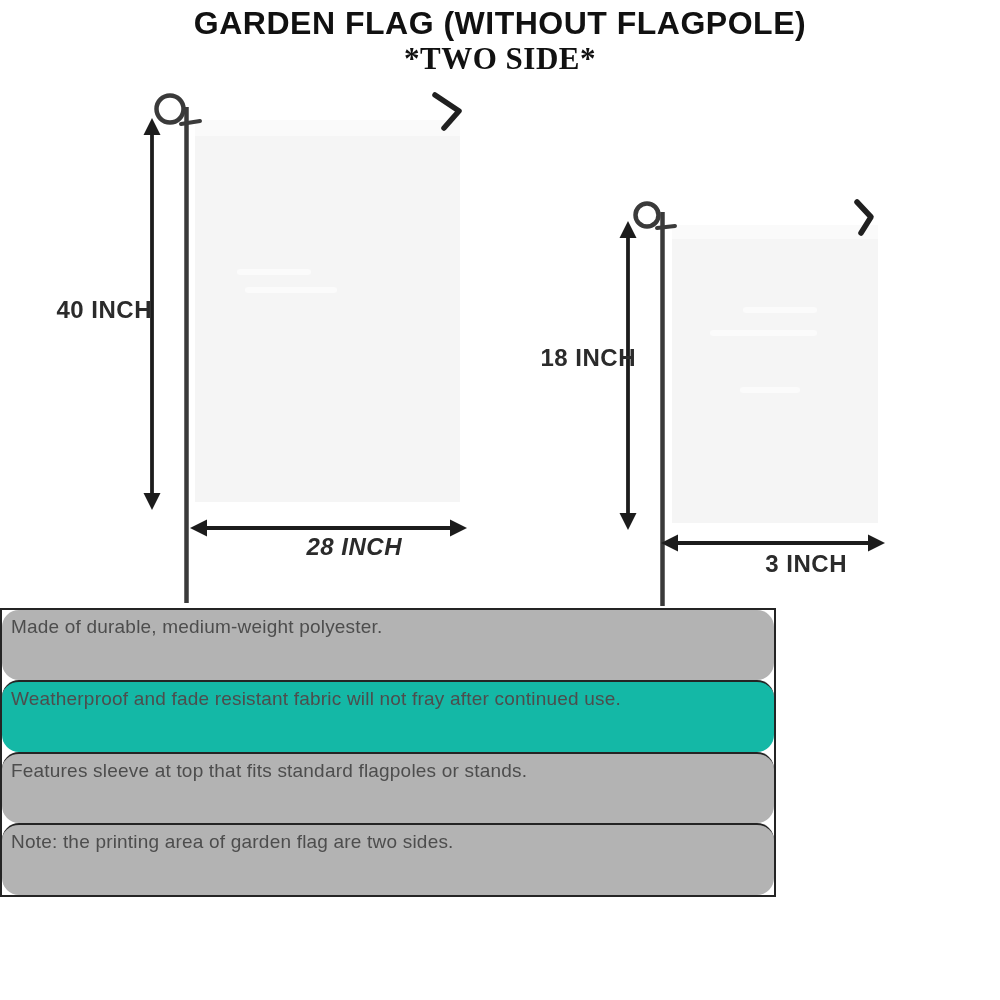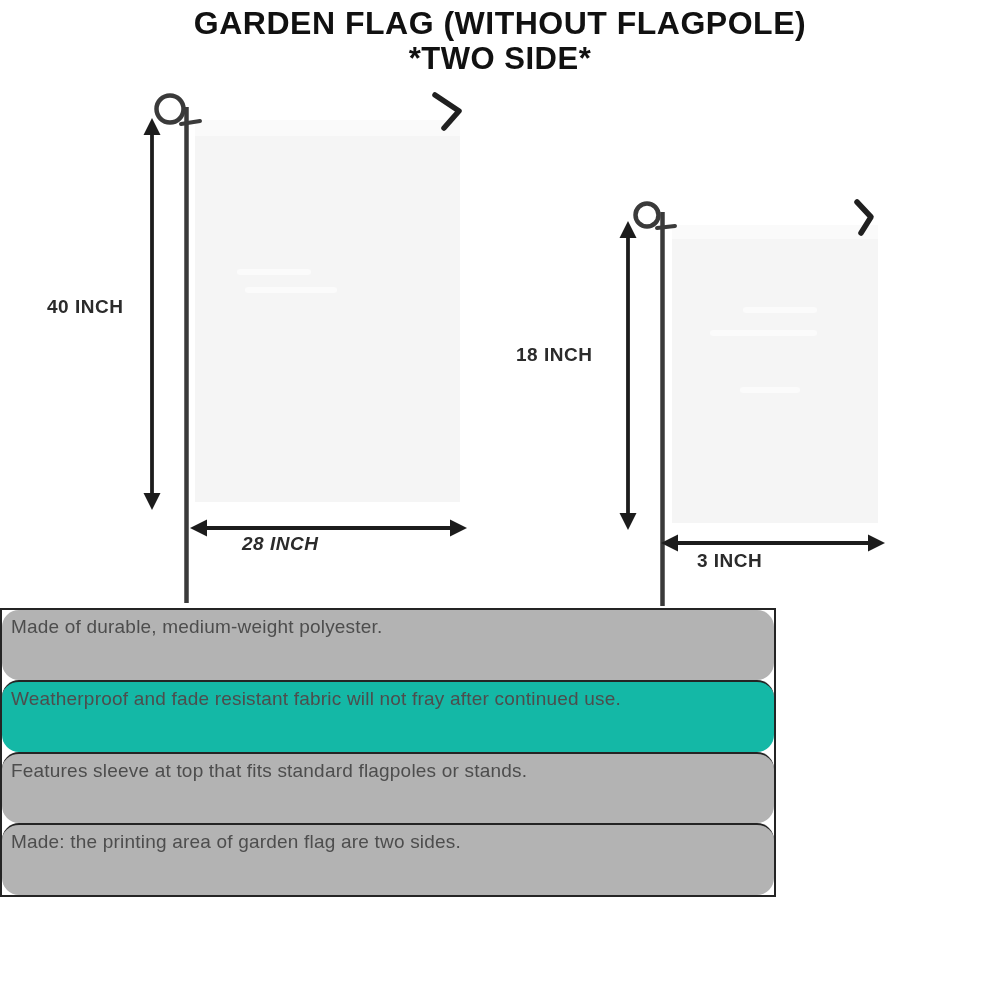--- a/index.html
+++ b/index.html
@@ -11,28 +11,28 @@
     font-family:"Liberation Sans", sans-serif;
   }
   
   .title{
     position:absolute;top:6px;left:0;width:1000px;
     text-align:center;color:#111111;
     font-weight:800;line-height:1.12;
     letter-spacing:.5px;
   }
   .title .line1{font-size:32px;}
-  .title .line2{font-size:31px;}
+  .title .line2{font-size:31px;font-family:Liberation Serif, serif;}
   
   .assembly{position:absolute;}
   .assembly svg{display:block;}
   .dim-label{
     position:absolute;
-    font-size:19px;font-weight:700;color:#2b2b2b;
-    letter-spacing:.5px;text-align:left;
+    font-size:24px;font-weight:700;color:#2b2b2b;
+    letter-spacing:.5px;text-align:right;
     white-space:nowrap;
   }
   
   .features{
     position:absolute;left:0;top:608px;width:776px;height:289px;
     border:2px solid #242424;box-sizing:border-box;
     display:flex;flex-direction:column;
     background:#ffffff;
   }
   .frow{
@@ -113,17 +113,17 @@
     <div class="frow shaded">
       <span>Made of durable, medium-weight polyester.</span>
     </div>
     <div class="frow plain">
       <span>Weatherproof and fade resistant fabric will not fray after continued use.</span>
     </div>
     <div class="frow shaded">
       <span>Features sleeve at top that fits standard flagpoles or stands.</span>
     </div>
     <div class="frow shaded">
-      <span>Made: the printing area of garden flag are two sides.</span>
+      <span>Note: the printing area of garden flag are two sides.</span>
     </div>
   </div>
 
 </div>
 
 </body></html>

